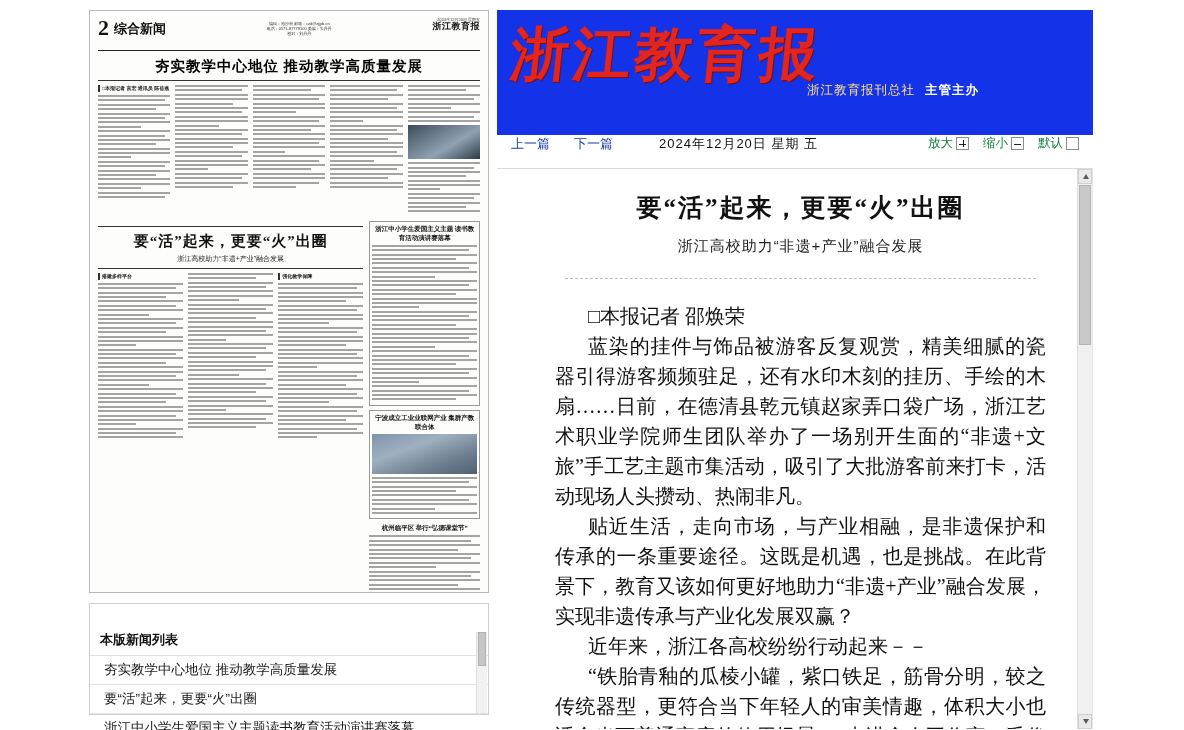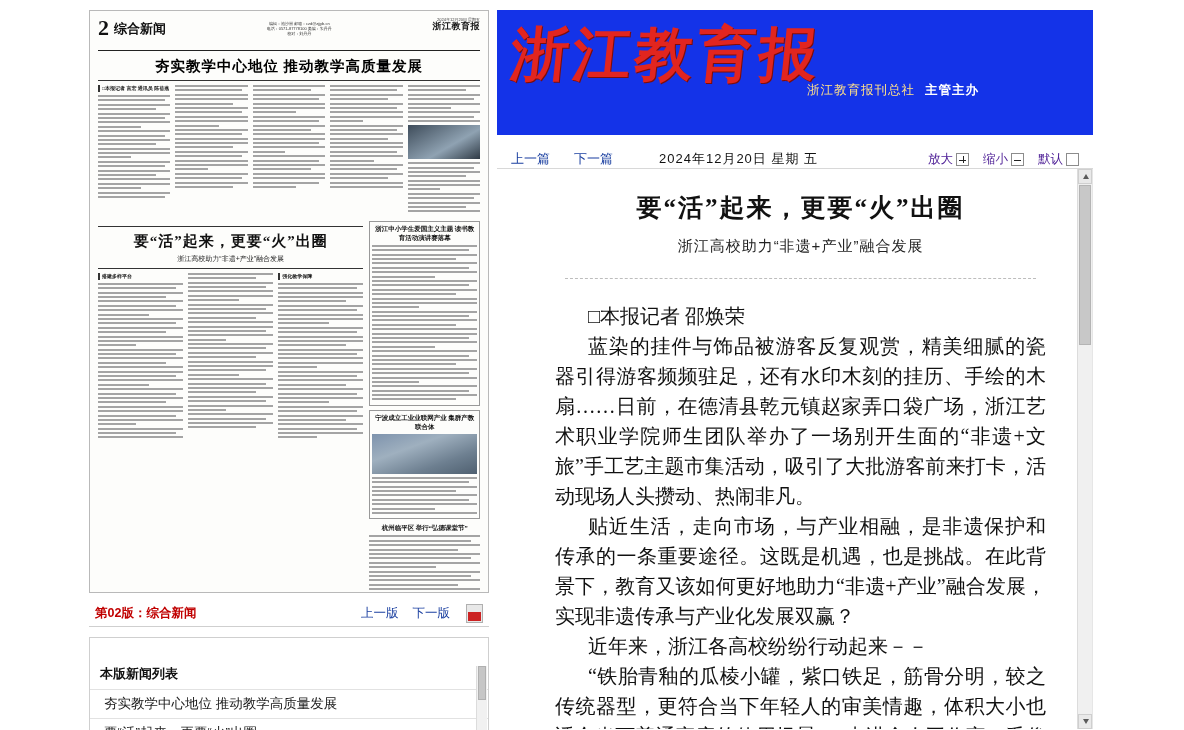--- a/index.html
+++ b/index.html
@@ -202,29 +202,29 @@
     font-size: 12.5px;
   }
   #header-navbar .left-links { color: #ffffff; }
   #header-navbar .left-links a { color: #ffffff; text-decoration: none; }
   #header-navbar .sep { color: #c9d2ff; margin: 0 5px; }
   #header-navbar .right-links { margin-left: auto; color: #ffffff; }
   #header-navbar .right-links a { color: #ffffff; text-decoration: none; }
 
   #toolbar {
     height: 34px; border-bottom: 1px solid #d8d8d8;
-    display: flex; align-items: flex-end; padding: 0 14px;
+    display: flex; align-items: flex-start; padding: 0 14px;
     font-size: 13px; color: #1a1a1a; background: #fff;
   }
   #toolbar a.nav { color: #1a3fa0; text-decoration: none; margin-right: 24px; }
   #toolbar .date {
     margin-left: 22px; letter-spacing: 1px; color: #111;
   }
   #toolbar .zoomgroup { margin-left: auto; display: flex; align-items: center; gap: 14px; }
-  .zoombtn { display: flex; align-items: center; gap: 3px; font-size: 12.5px; color: #4c1d95; }
+  .zoombtn { display: flex; align-items: center; gap: 3px; font-size: 12.5px; color: #15803d; }
   .zbox {
     width: 13px; height: 13px; border: 1px solid #8c8c8c; background: #fff;
     position: relative; display: inline-block;
   }
   .zbox.plus:before, .zbox.plus:after, .zbox.minus:before {
     content: ""; position: absolute; background: #222;
   }
   .zbox.plus:before { left: 2px; right: 2px; top: 5.5px; height: 1.5px; }
   .zbox.plus:after { top: 2px; bottom: 2px; left: 5.5px; width: 1.5px; }
   .zbox.minus:before { left: 2px; right: 2px; top: 5.5px; height: 1.5px; }
@@ -662,26 +662,20 @@
                   <div class="tline"></div>
 
               </div>
             </div>
           </div>
         </div>
 
       </div>
     </div>
 
-    <div id="paper-bar">
-      <span class="cur">第02版：综合新闻</span>
-      <a href="#">上一版</a>
-      <a href="#">下一版</a>
-      <span id="pdf-icon"></span>
-    </div>
 
     <div id="news-list-box">
       <div id="news-list-title">本版新闻列表</div>
       <div class="news-item">夯实教学中心地位  推动教学高质量发展</div>
       <div class="news-item">要“活”起来，更要“火”出圈</div>
       <div class="news-item">浙江中小学生爱国主义主题读书教育活动演讲赛落幕</div>
       <div id="list-scroll">
         <div class="thumb"></div>
       </div>
     </div>

